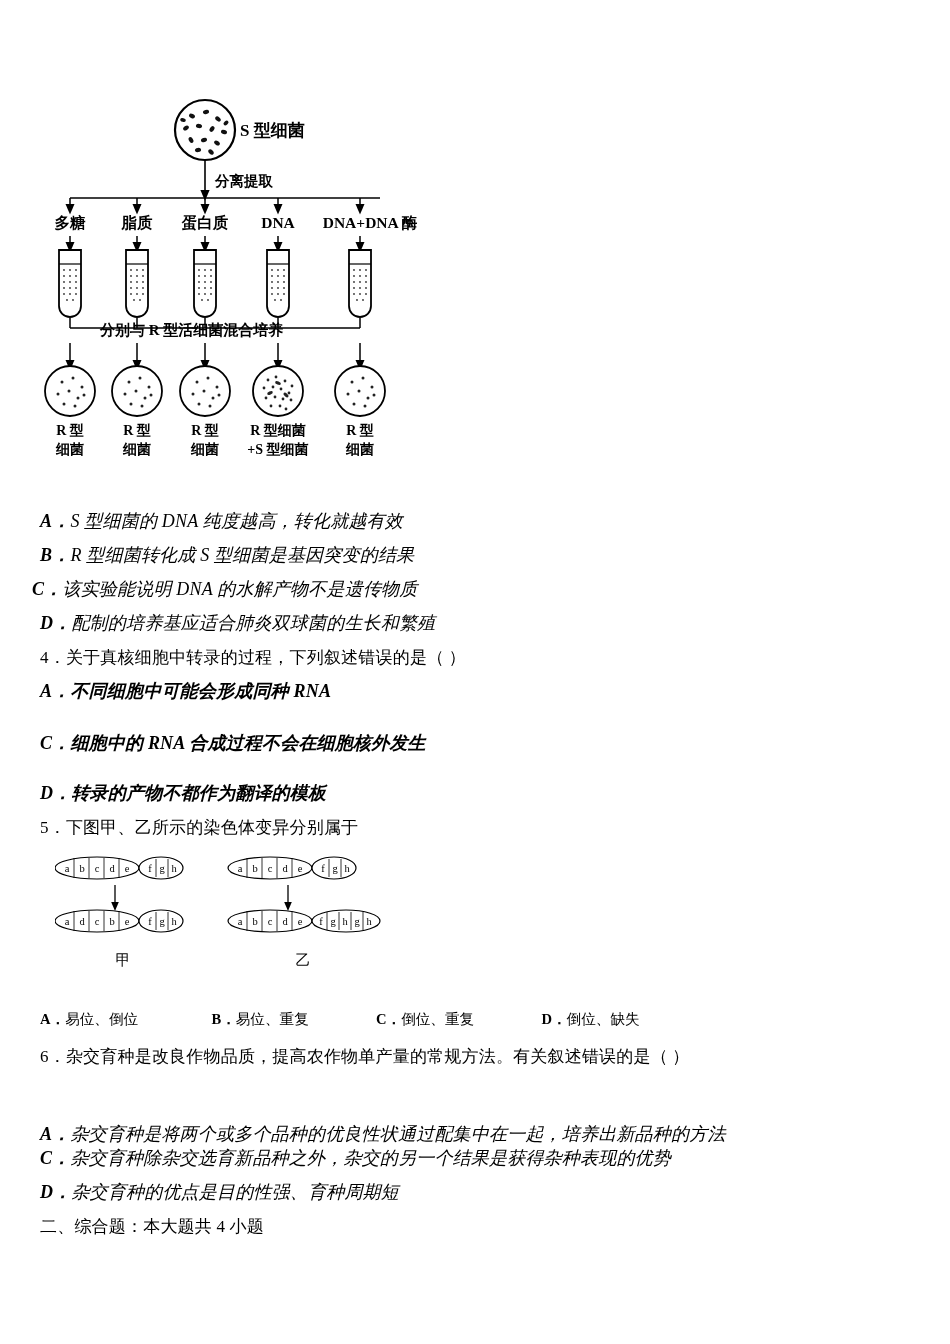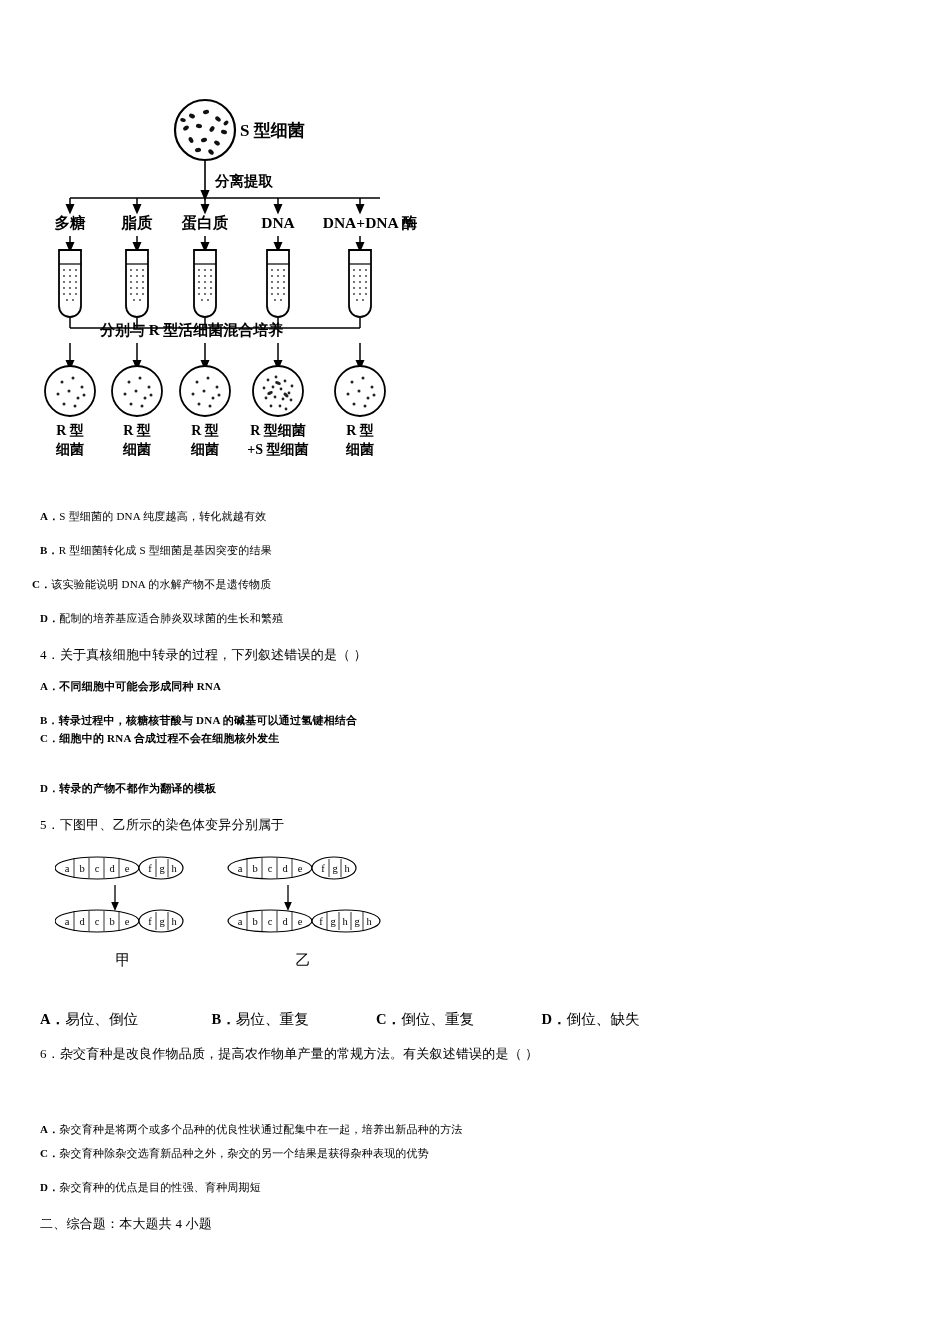--- a/index.html
+++ b/index.html
@@ -27,30 +27,31 @@
     left: 40px;
     top: 88px;
     width: 420px;
     height: 400px;
   }
   .fig1 svg { display: block; }
 
   
   .qline {
     position: absolute;
-    font-size: 13px;
+    font-size: 17px;
     line-height: 1.45;
     white-space: nowrap;
     letter-spacing: 0.2px;
   }
   .opt {
     position: absolute;
-    font-size: 11px;
+    font-size: 18px;
     white-space: nowrap;
     letter-spacing: 0.2px;
+    font-style: italic;
   }
   .optlabel { font-weight: bold; }
   .bold { font-weight: bold; }
 
   
   .fig2 {
     position: absolute;
     left: 55px;
     top: 855px;
     width: 400px;
@@ -353,23 +354,20 @@
   <div class="opt" style="left:40px; top:611px;">
     <span class="optlabel">D．</span><span>配制的培养基应适合肺炎双球菌的生长和繁殖</span>
   </div>
 
   <div class="qline" style="left:40px; top:646px;">
     <span>4．</span><span>关于真核细胞中转录的过程，下列叙述错误的是（    ）</span>
   </div>
   <div class="opt" style="left:40px; top:679px;">
     <span class="optlabel">A．</span><span class="bold">不同细胞中可能会形成同种 RNA</span>
   </div>
-  <div class="opt" style="left:40px; top:713px;">
-    <span class="optlabel">B．</span><span class="bold">转录过程中，核糖核苷酸与 DNA 的碱基可以通过氢键相结合</span>
-  </div>
   <div class="opt" style="left:40px; top:731px;">
     <span class="optlabel">C．</span><span class="bold">细胞中的 RNA 合成过程不会在细胞核外发生</span>
   </div>
   <div class="opt" style="left:40px; top:781px;">
     <span class="optlabel">D．</span><span class="bold">转录的产物不都作为翻译的模板</span>
   </div>
 
   <div class="qline" style="left:40px; top:816px;">
     <span>5．</span><span>下图甲、乙所示的染色体变异分别属于</span>
   </div>

